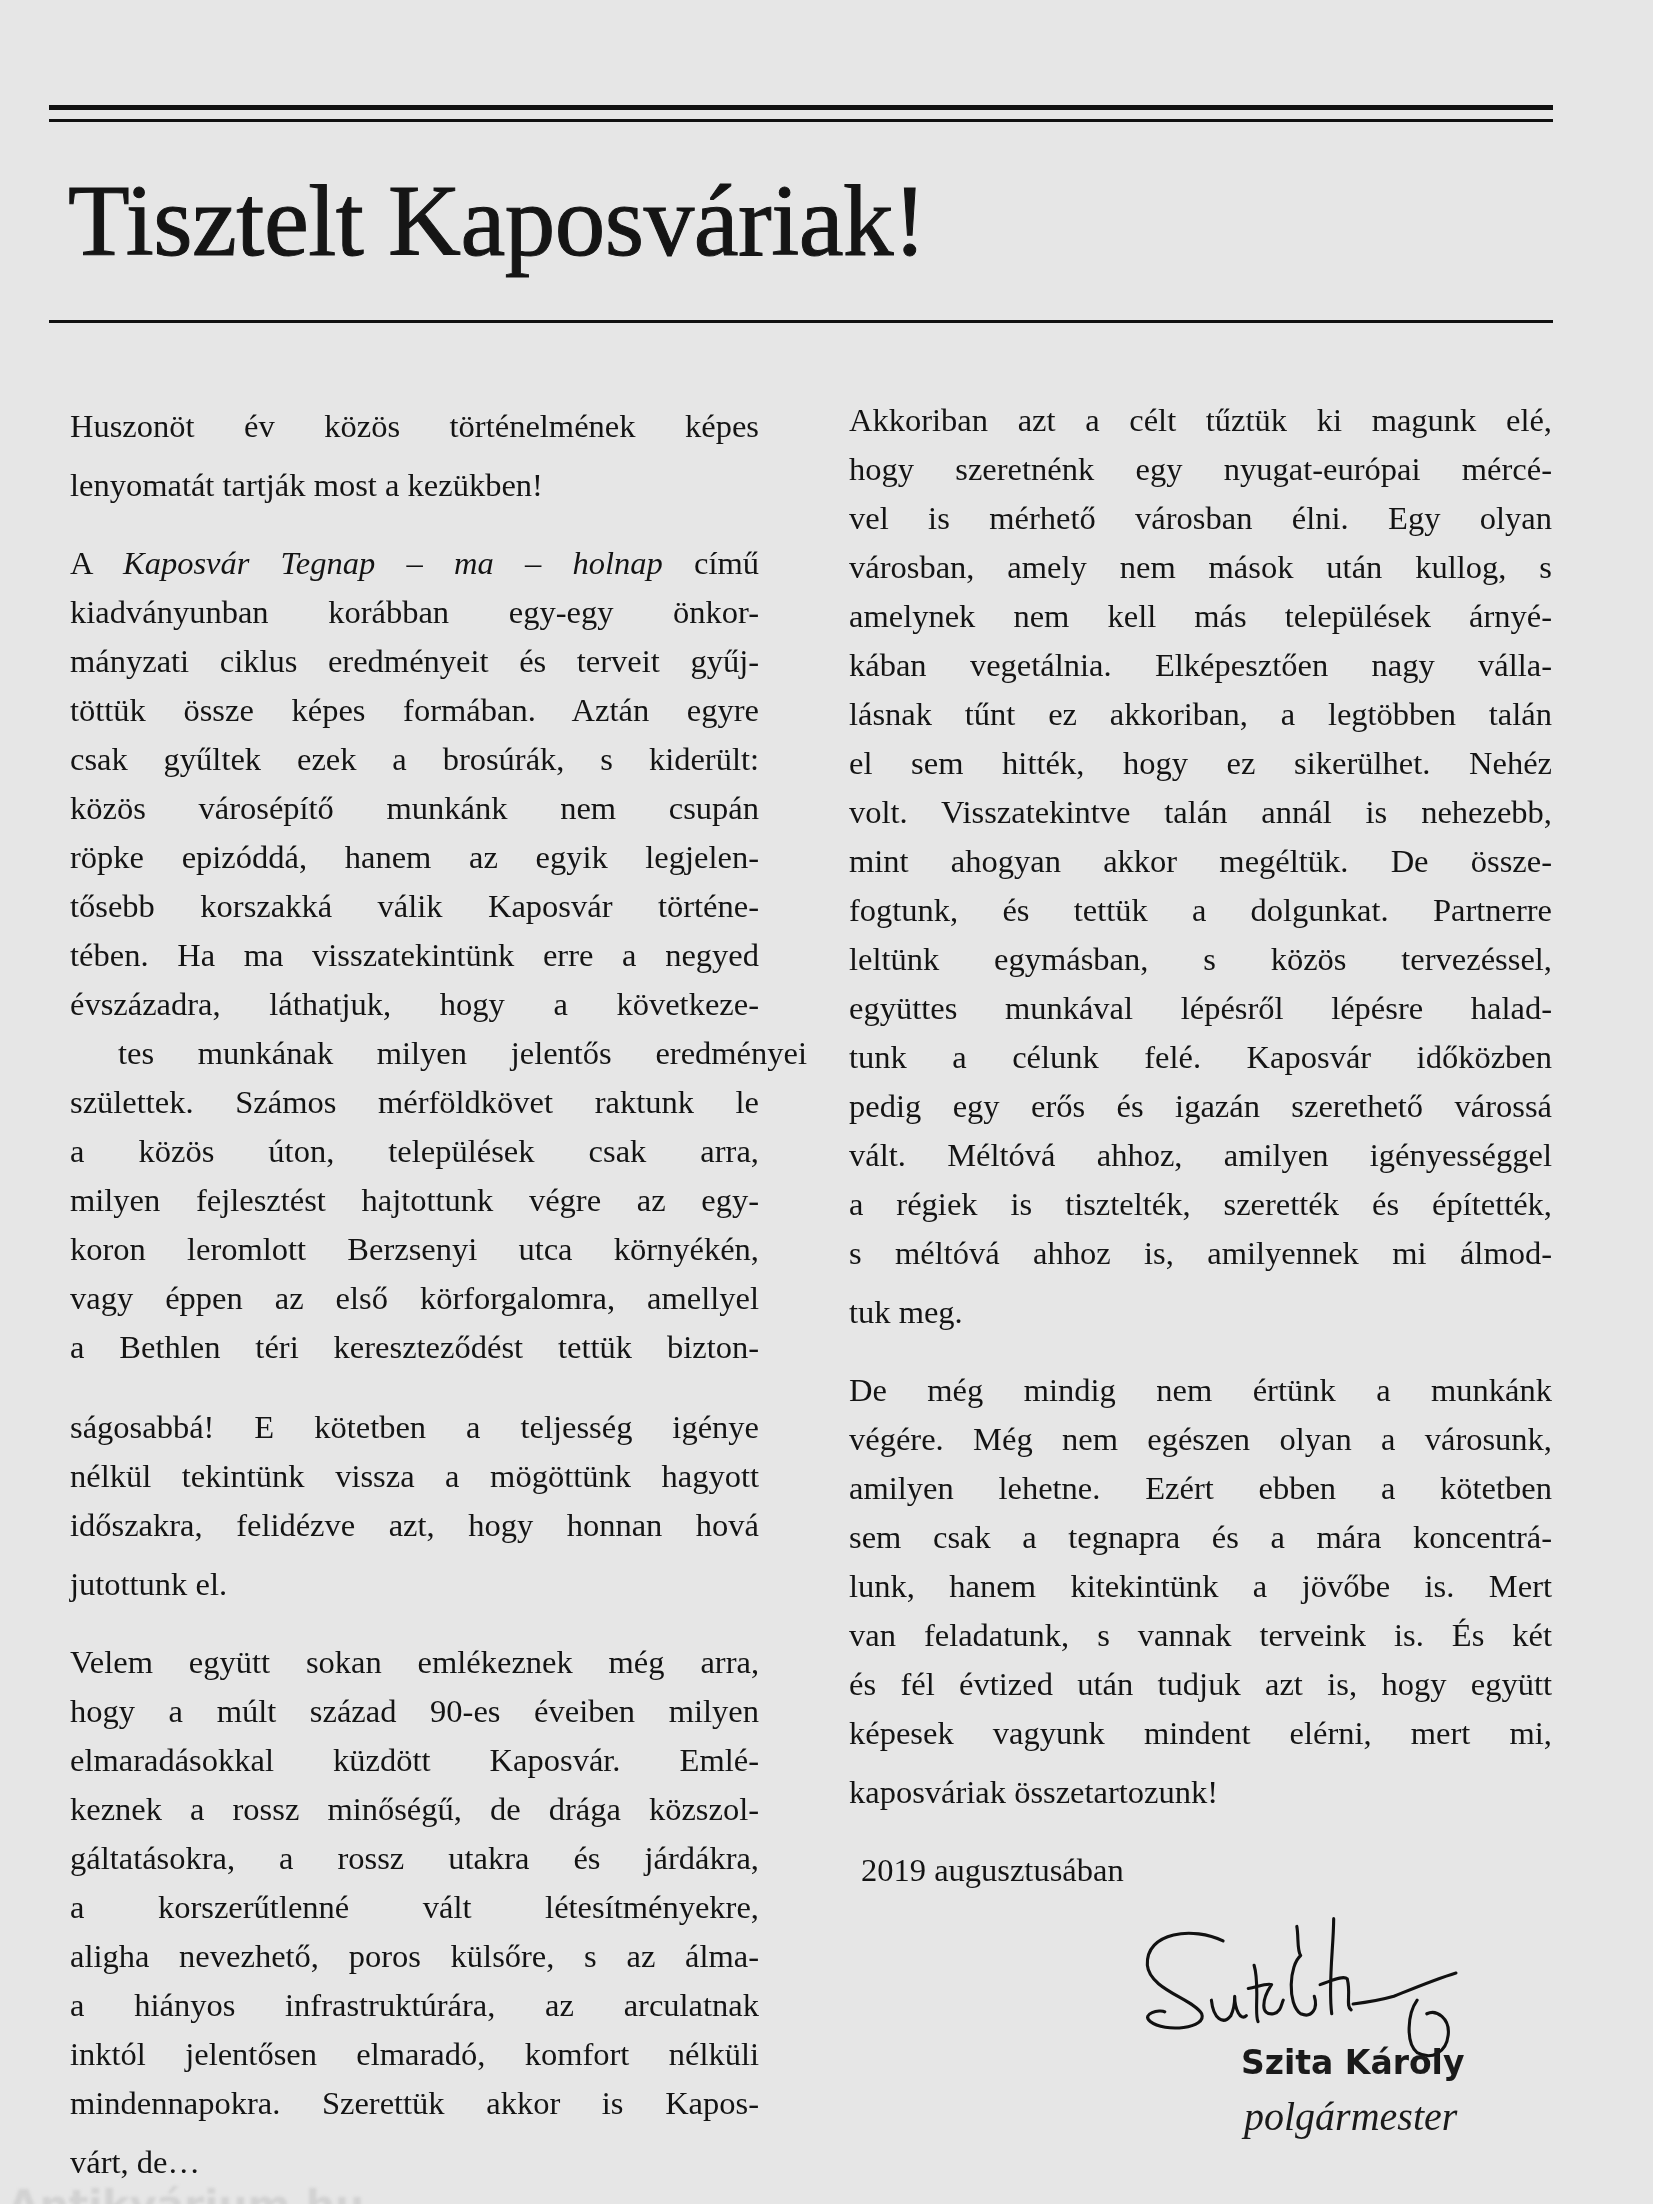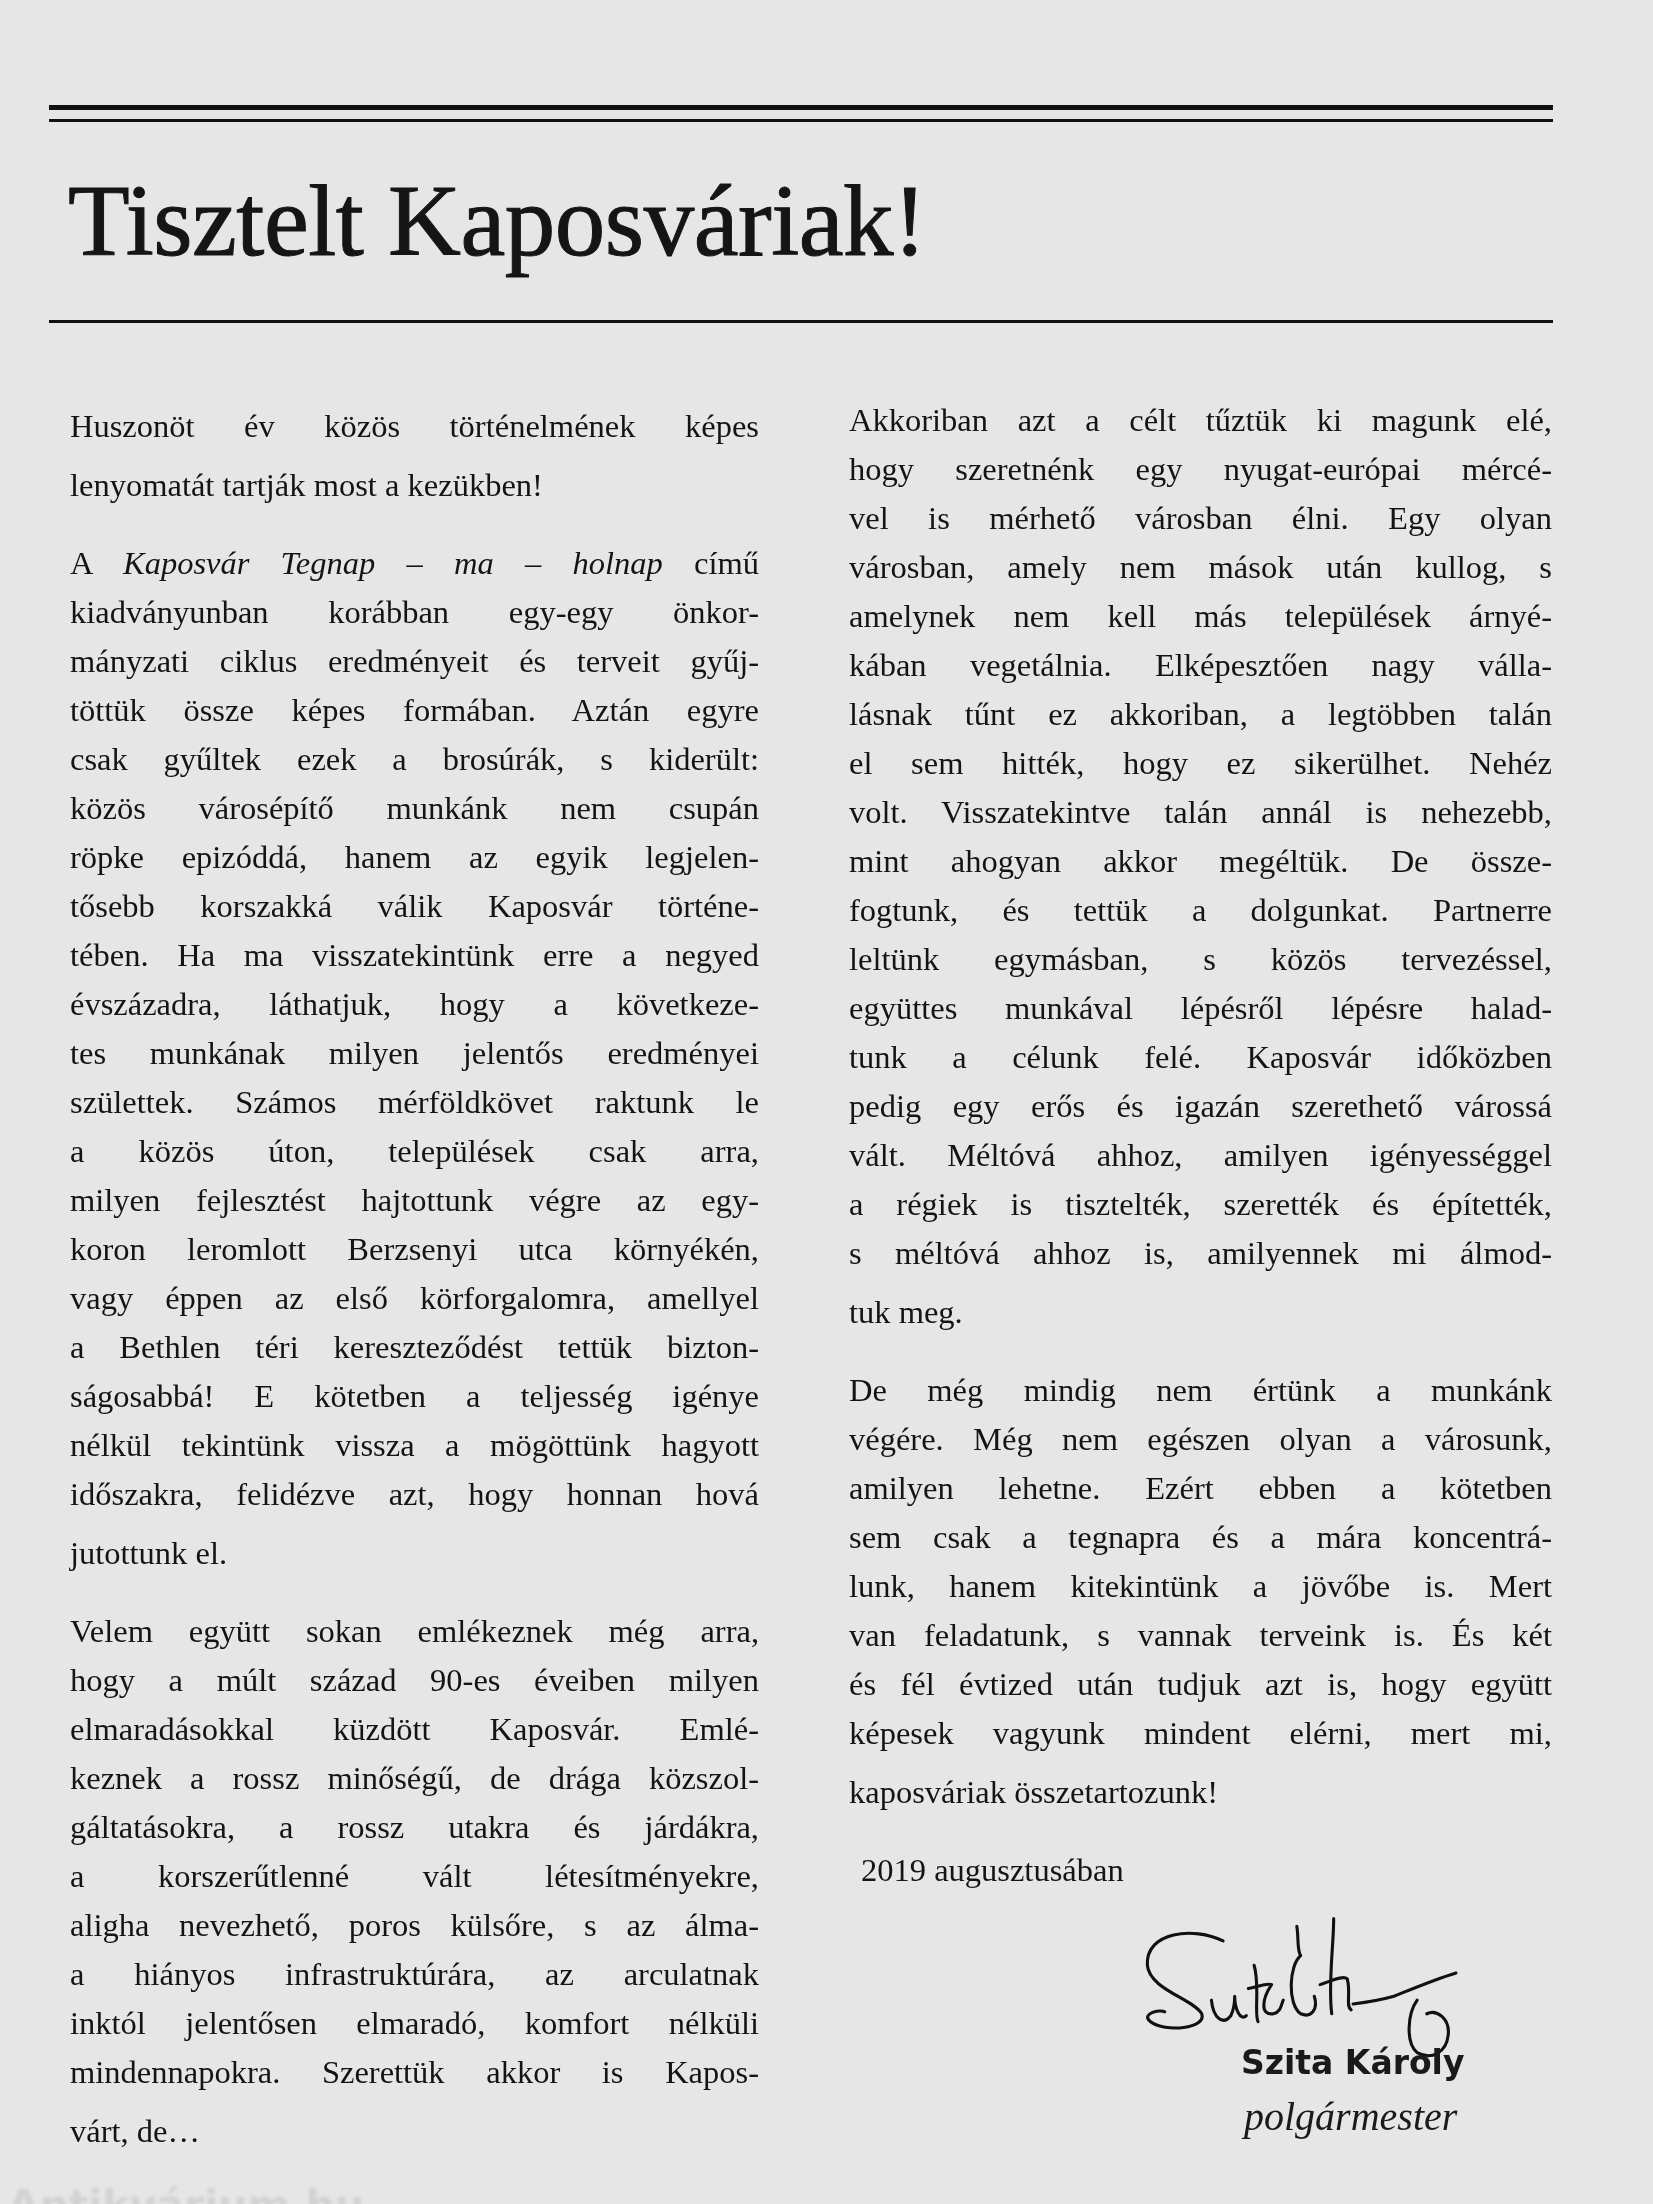--- a/index.html
+++ b/index.html
@@ -134,28 +134,28 @@
       <span class="line" style="width: 689px;">A <i>Kaposvár Tegnap – ma – holnap</i> című</span>
       <span class="line" style="width: 689px;">kiadványunban korábban egy-egy önkor-</span>
       <span class="line" style="width: 689px;">mányzati ciklus eredményeit és terveit gyűj-</span>
       <span class="line" style="width: 689px;">töttük össze képes formában. Aztán egyre</span>
       <span class="line" style="width: 689px;">csak gyűltek ezek a brosúrák, s kiderült:</span>
       <span class="line" style="width: 689px;">közös városépítő munkánk nem csupán</span>
       <span class="line" style="width: 689px;">röpke epizóddá, hanem az egyik legjelen-</span>
       <span class="line" style="width: 689px;">tősebb korszakká válik Kaposvár történe-</span>
       <span class="line" style="width: 689px;">tében. Ha ma visszatekintünk erre a negyed</span>
       <span class="line" style="width: 689px;">évszázadra, láthatjuk, hogy a következe-</span>
-      <span class="line" style="width: 689px;">tes munkának milyen jelentős eredményei</span>
+      <span class="line" style="width: 689px; margin-left: 48px;">tes munkának milyen jelentős eredményei</span>
       <span class="line" style="width: 689px;">születtek. Számos mérföldkövet raktunk le</span>
       <span class="line" style="width: 689px;">a közös úton, települések csak arra,</span>
       <span class="line" style="width: 689px;">milyen fejlesztést hajtottunk végre az egy-</span>
       <span class="line" style="width: 689px;">koron leromlott Berzsenyi utca környékén,</span>
       <span class="line" style="width: 689px;">vagy éppen az első körforgalomra, amellyel</span>
       <span class="line" style="width: 689px;">a Bethlen téri kereszteződést tettük bizton-</span>
-      <span class="line" style="width: 689px;">ságosabbá! E kötetben a teljesség igénye</span>
+      <span class="line" style="width: 689px; margin-top: 31px;">ságosabbá! E kötetben a teljesség igénye</span>
       <span class="line" style="width: 689px;">nélkül tekintünk vissza a mögöttünk hagyott</span>
       <span class="line" style="width: 689px;">időszakra, felidézve azt, hogy honnan hová</span>
       <span class="line last">jutottunk el.</span>
     </div>
   <div class="para">
       <span class="line" style="width: 689px;">Velem együtt sokan emlékeznek még arra,</span>
       <span class="line" style="width: 689px;">hogy a múlt század 90-es éveiben milyen</span>
       <span class="line" style="width: 689px;">elmaradásokkal küzdött Kaposvár. Emlé-</span>
       <span class="line" style="width: 689px;">keznek a rossz minőségű, de drága közszol-</span>
       <span class="line" style="width: 689px;">gáltatásokra, a rossz utakra és járdákra,</span>

